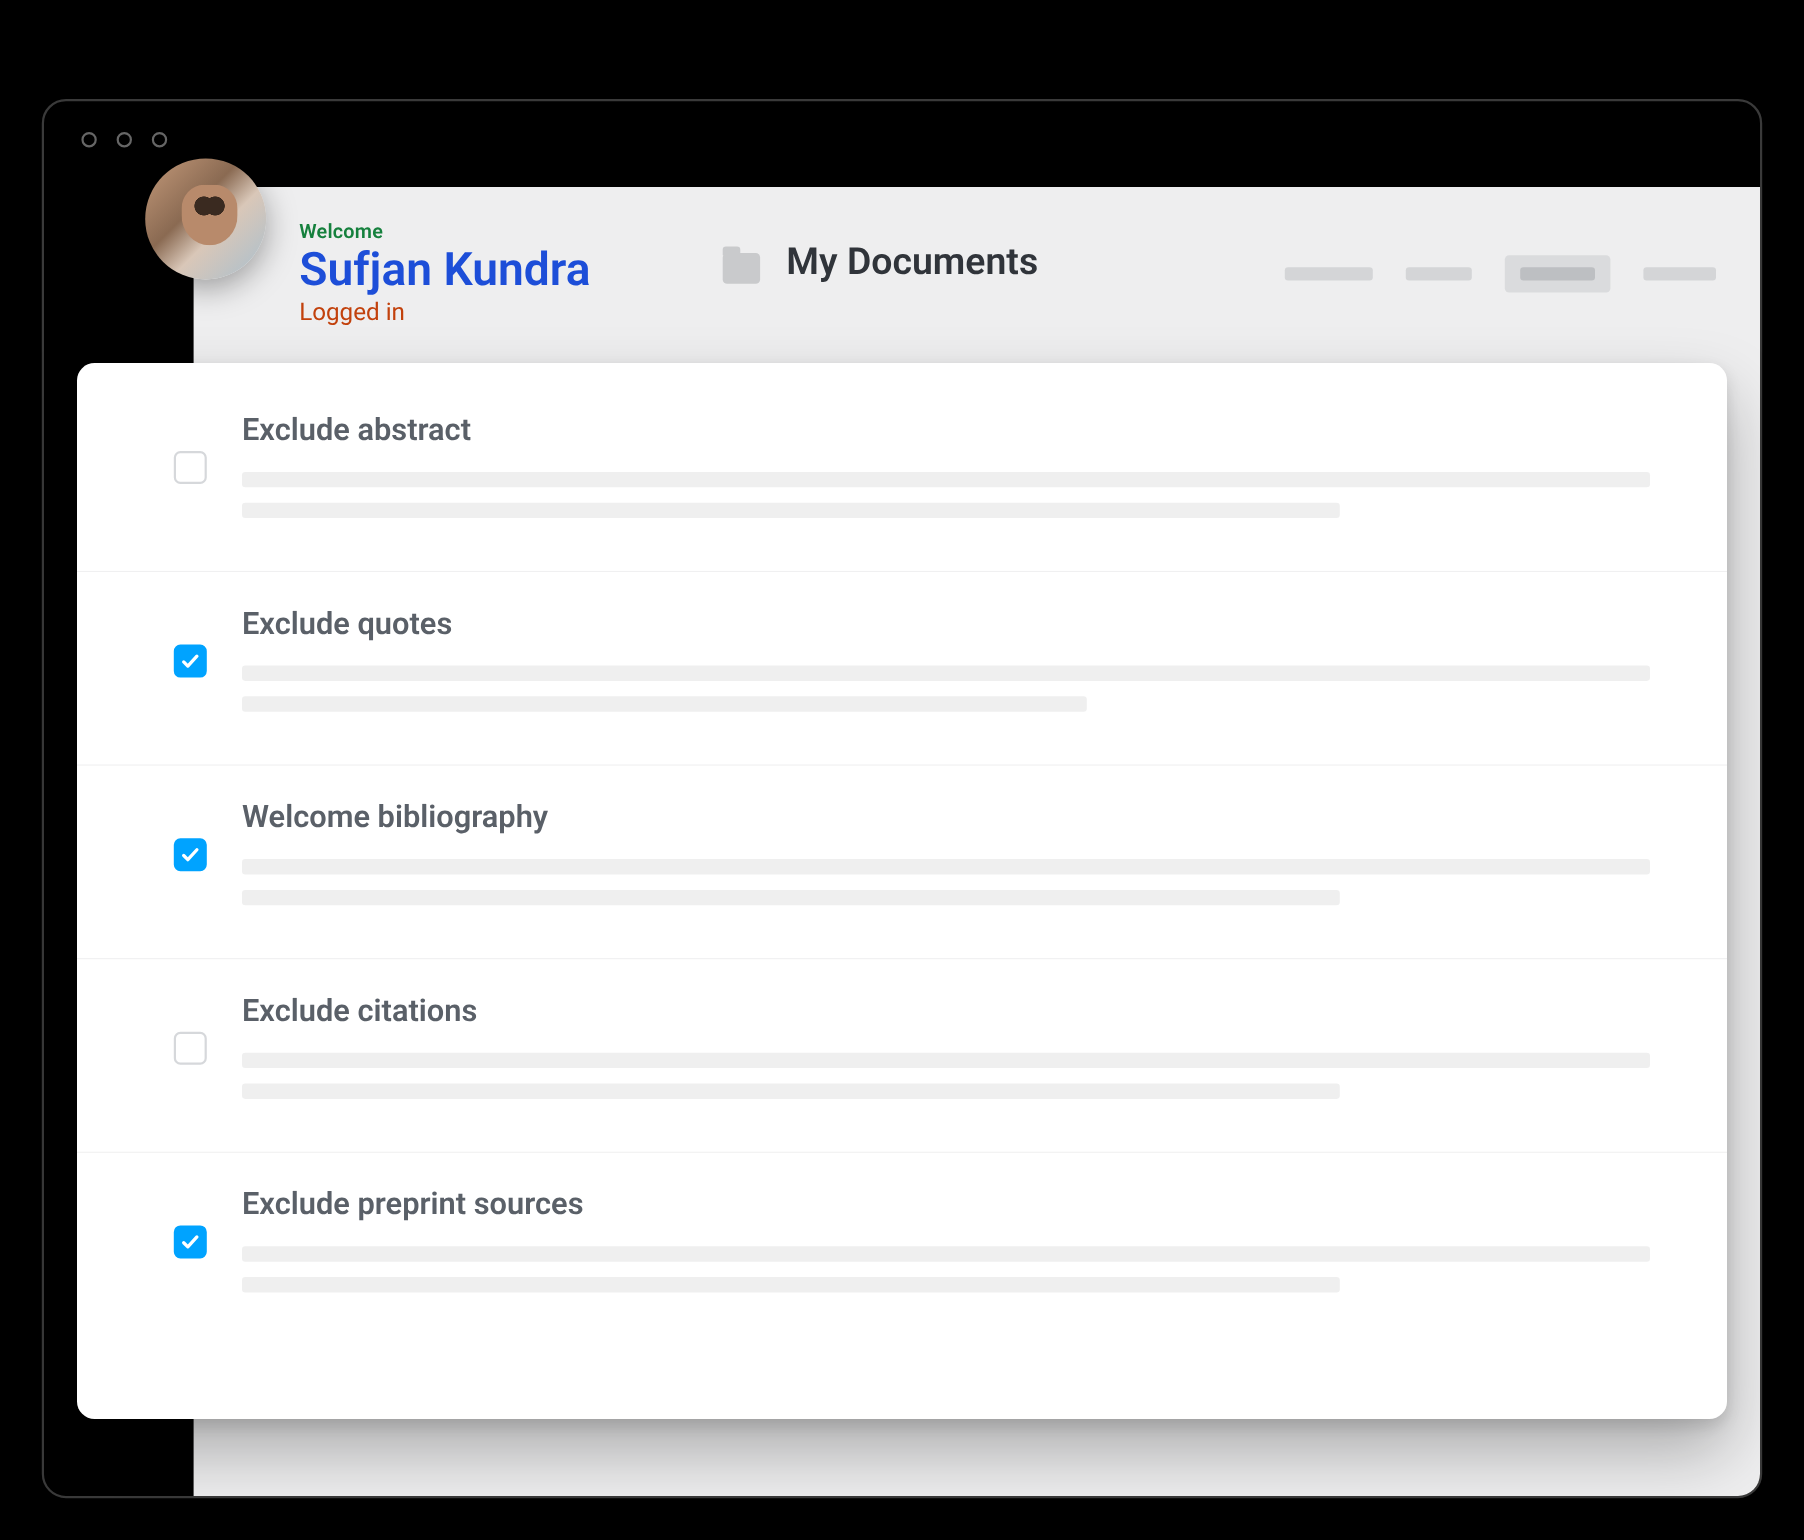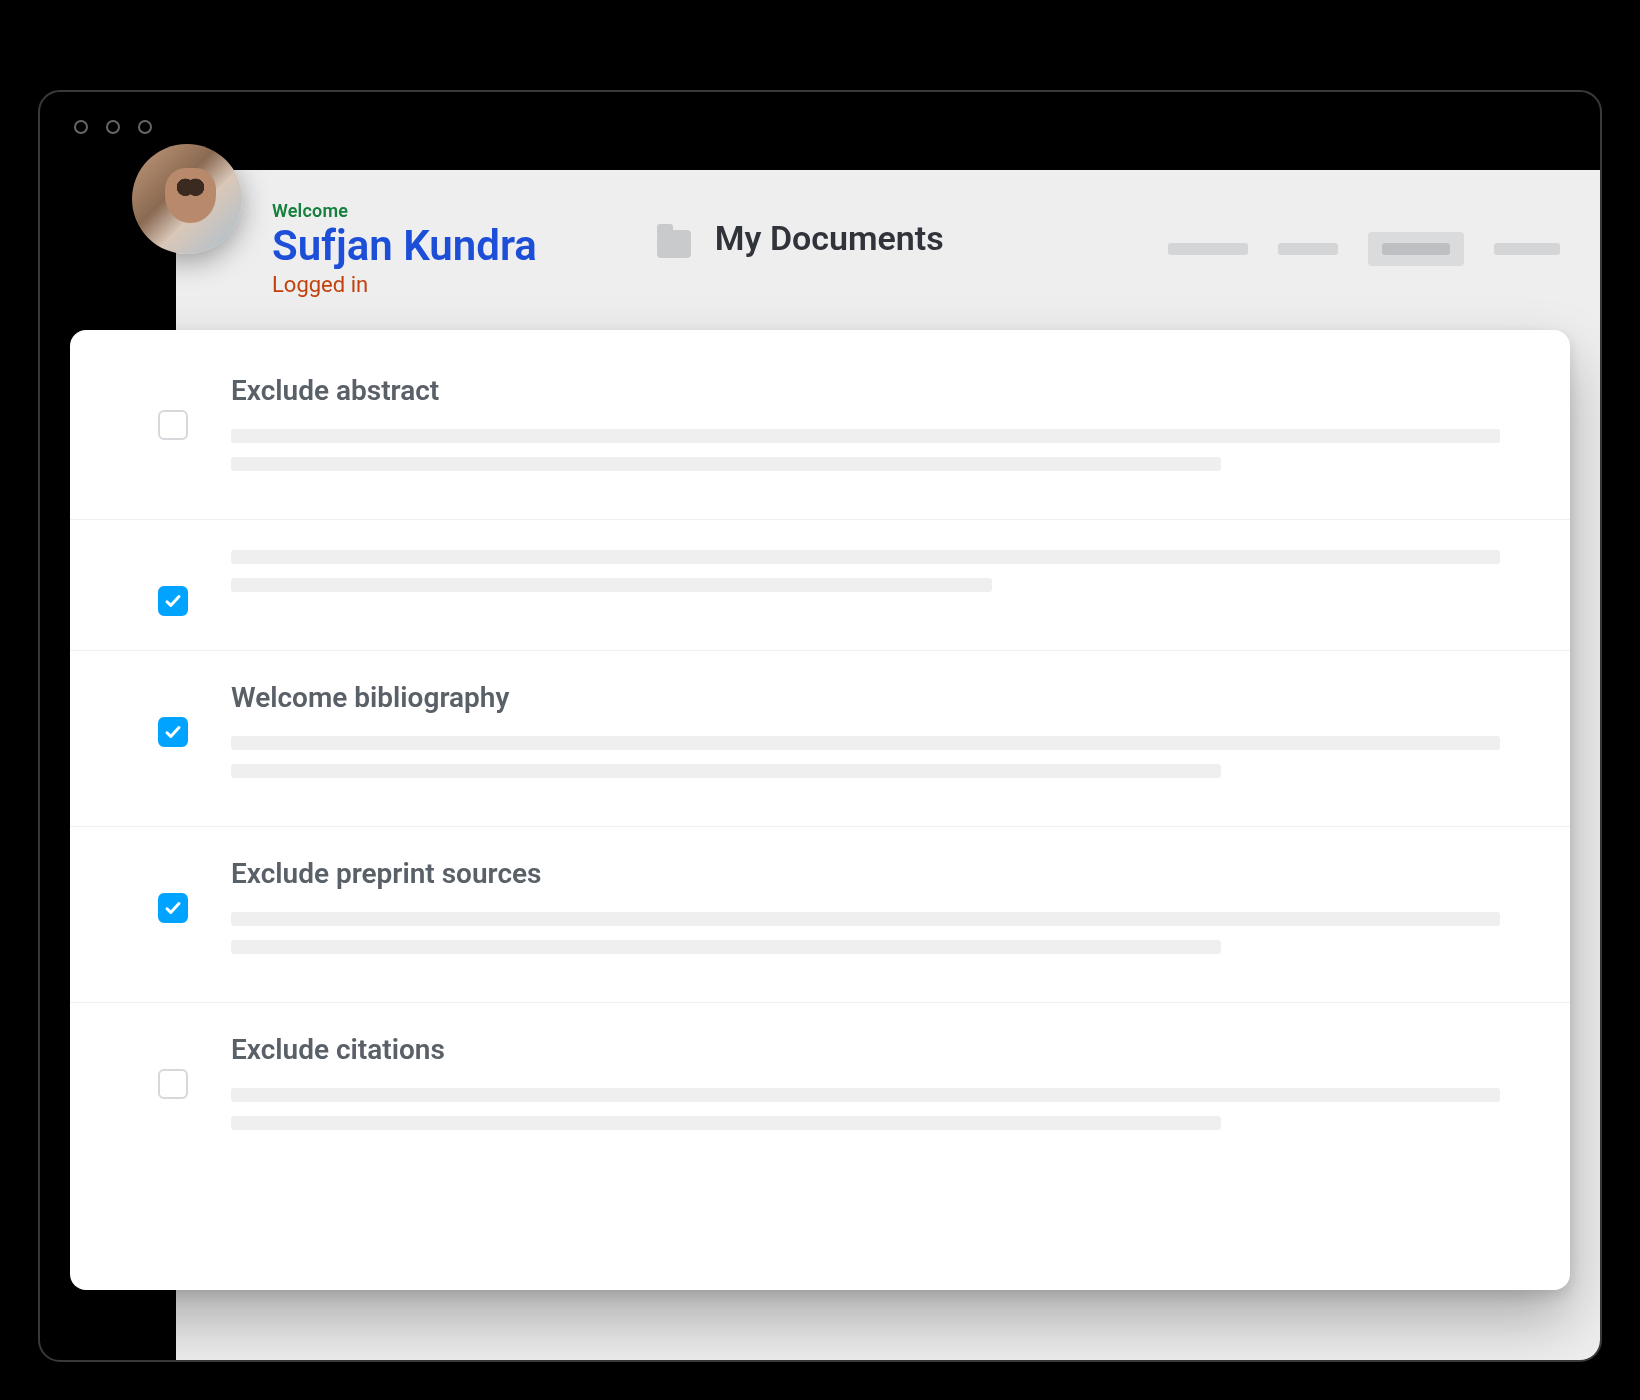--- a/index.html
+++ b/index.html
@@ -164,21 +164,21 @@
     border-radius: 16px;
     box-shadow: 0 30px 60px rgba(0,0,0,.28), 0 6px 14px rgba(0,0,0,.12);
     padding: 14px 0 0 0;
     overflow:hidden;
   }
   .setting-row{
     display:flex;
     align-items:flex-start;
     padding: 30px 70px 34px 88px;
     border-bottom: 1px solid #f0f0f1;
-    gap: 43px;
+    gap: 32px;
   }
   .setting-row:last-child{border-bottom:none}
   .checkbox{
     margin-top: 36px;
     width:30px;height:30px;
     border:2px solid #d6d8db;
     border-radius:6px;
     flex:0 0 30px;
     display:flex;align-items:center;justify-content:center;
     cursor:pointer;
@@ -252,49 +252,50 @@
         <div class="ph-line short"></div>
       </div>
     </div>
     <div class="setting-row">
       <div class="checkbox checked">
         <svg viewBox="0 0 24 24" fill="none" stroke="#fff" stroke-width="4" stroke-linecap="round" stroke-linejoin="round">
           <polyline points="4 13 9 18 20 6"></polyline>
         </svg>
       </div>
       <div class="setting-body">
+        <div class="setting-title">Exclude quotes</div>
         <div class="ph-line"></div>
         <div class="ph-line shorter"></div>
       </div>
     </div>
     <div class="setting-row">
       <div class="checkbox checked">
         <svg viewBox="0 0 24 24" fill="none" stroke="#fff" stroke-width="4" stroke-linecap="round" stroke-linejoin="round">
           <polyline points="4 13 9 18 20 6"></polyline>
         </svg>
       </div>
       <div class="setting-body">
         <div class="setting-title">Welcome bibliography</div>
         <div class="ph-line"></div>
         <div class="ph-line short"></div>
       </div>
     </div>
     <div class="setting-row">
+      <div class="checkbox"></div>
+      <div class="setting-body">
+        <div class="setting-title">Exclude citations</div>
+        <div class="ph-line"></div>
+        <div class="ph-line short"></div>
+      </div>
+    </div>
+    <div class="setting-row">
       <div class="checkbox checked">
         <svg viewBox="0 0 24 24" fill="none" stroke="#fff" stroke-width="4" stroke-linecap="round" stroke-linejoin="round">
           <polyline points="4 13 9 18 20 6"></polyline>
         </svg>
       </div>
       <div class="setting-body">
         <div class="setting-title">Exclude preprint sources</div>
         <div class="ph-line"></div>
         <div class="ph-line short"></div>
       </div>
     </div>
-    <div class="setting-row">
-      <div class="checkbox"></div>
-      <div class="setting-body">
-        <div class="setting-title">Exclude citations</div>
-        <div class="ph-line"></div>
-        <div class="ph-line short"></div>
-      </div>
-    </div>
   </div>
 
 </body></html>

